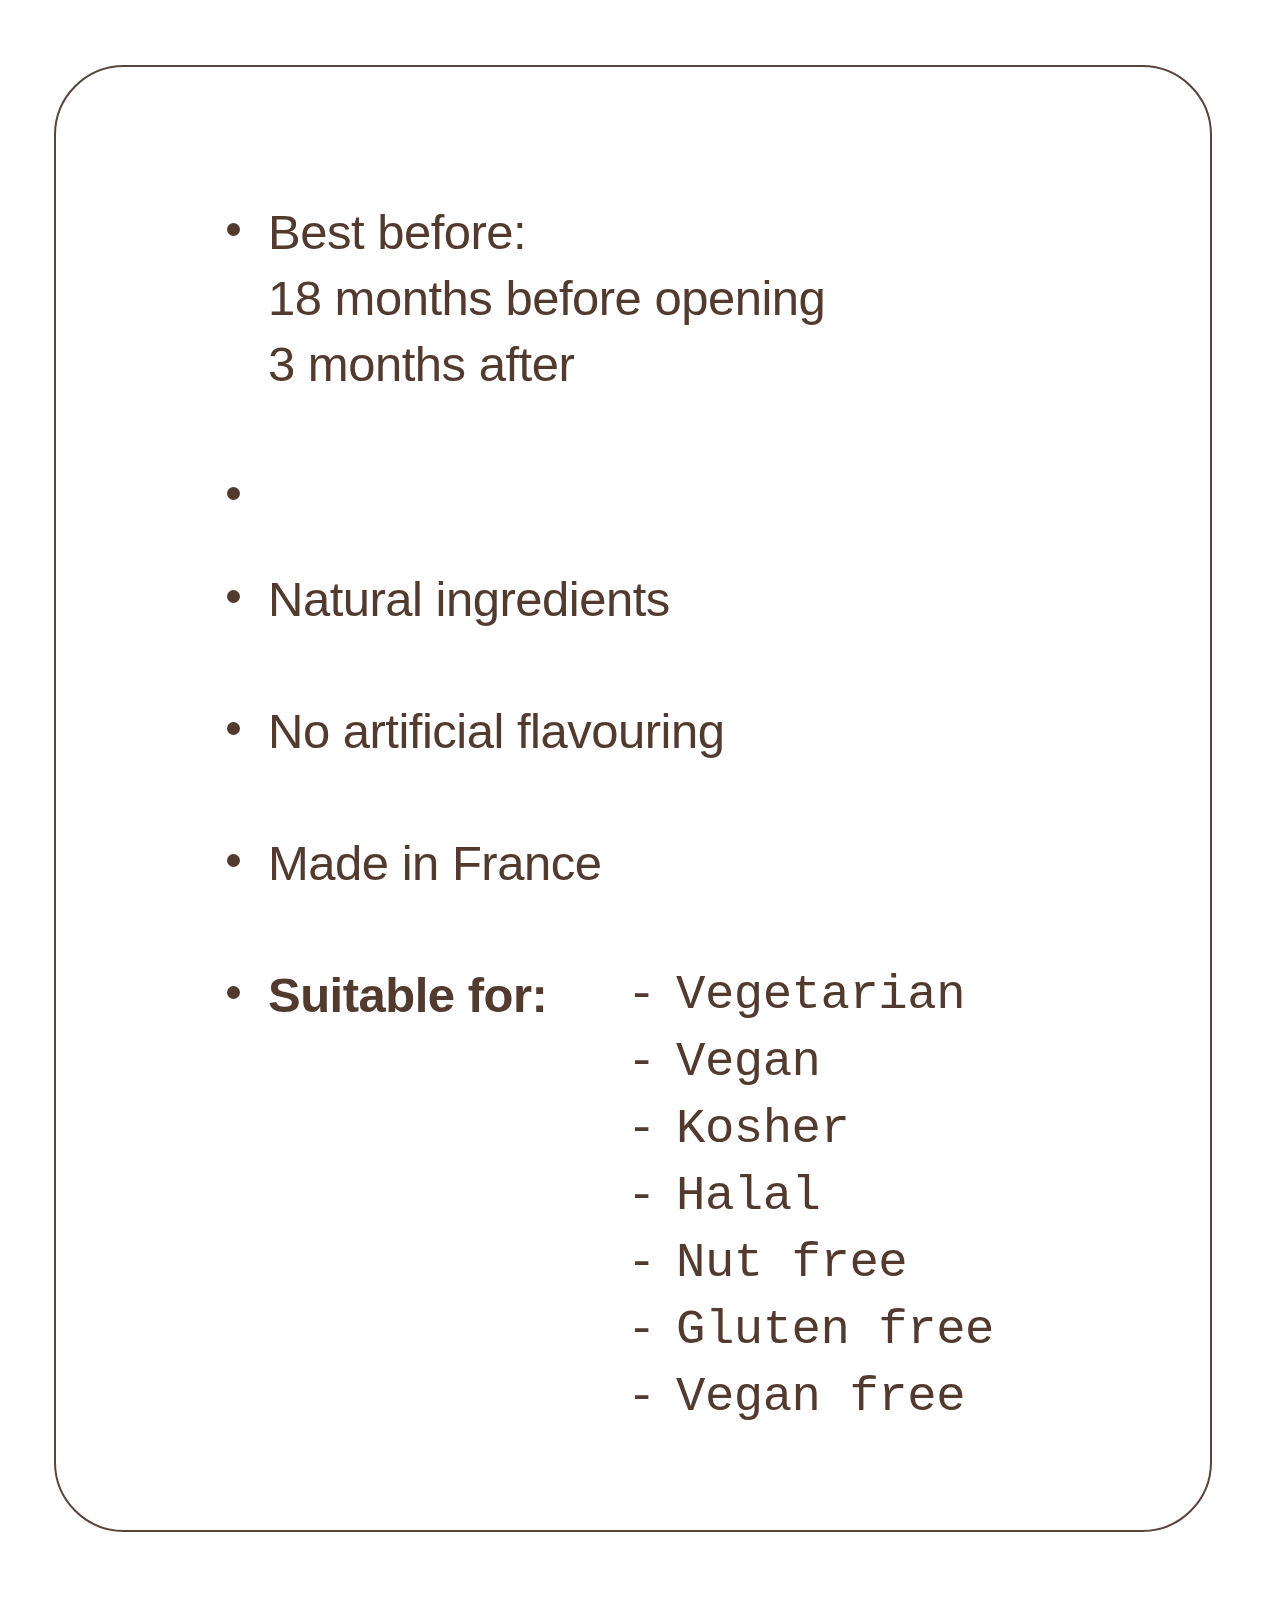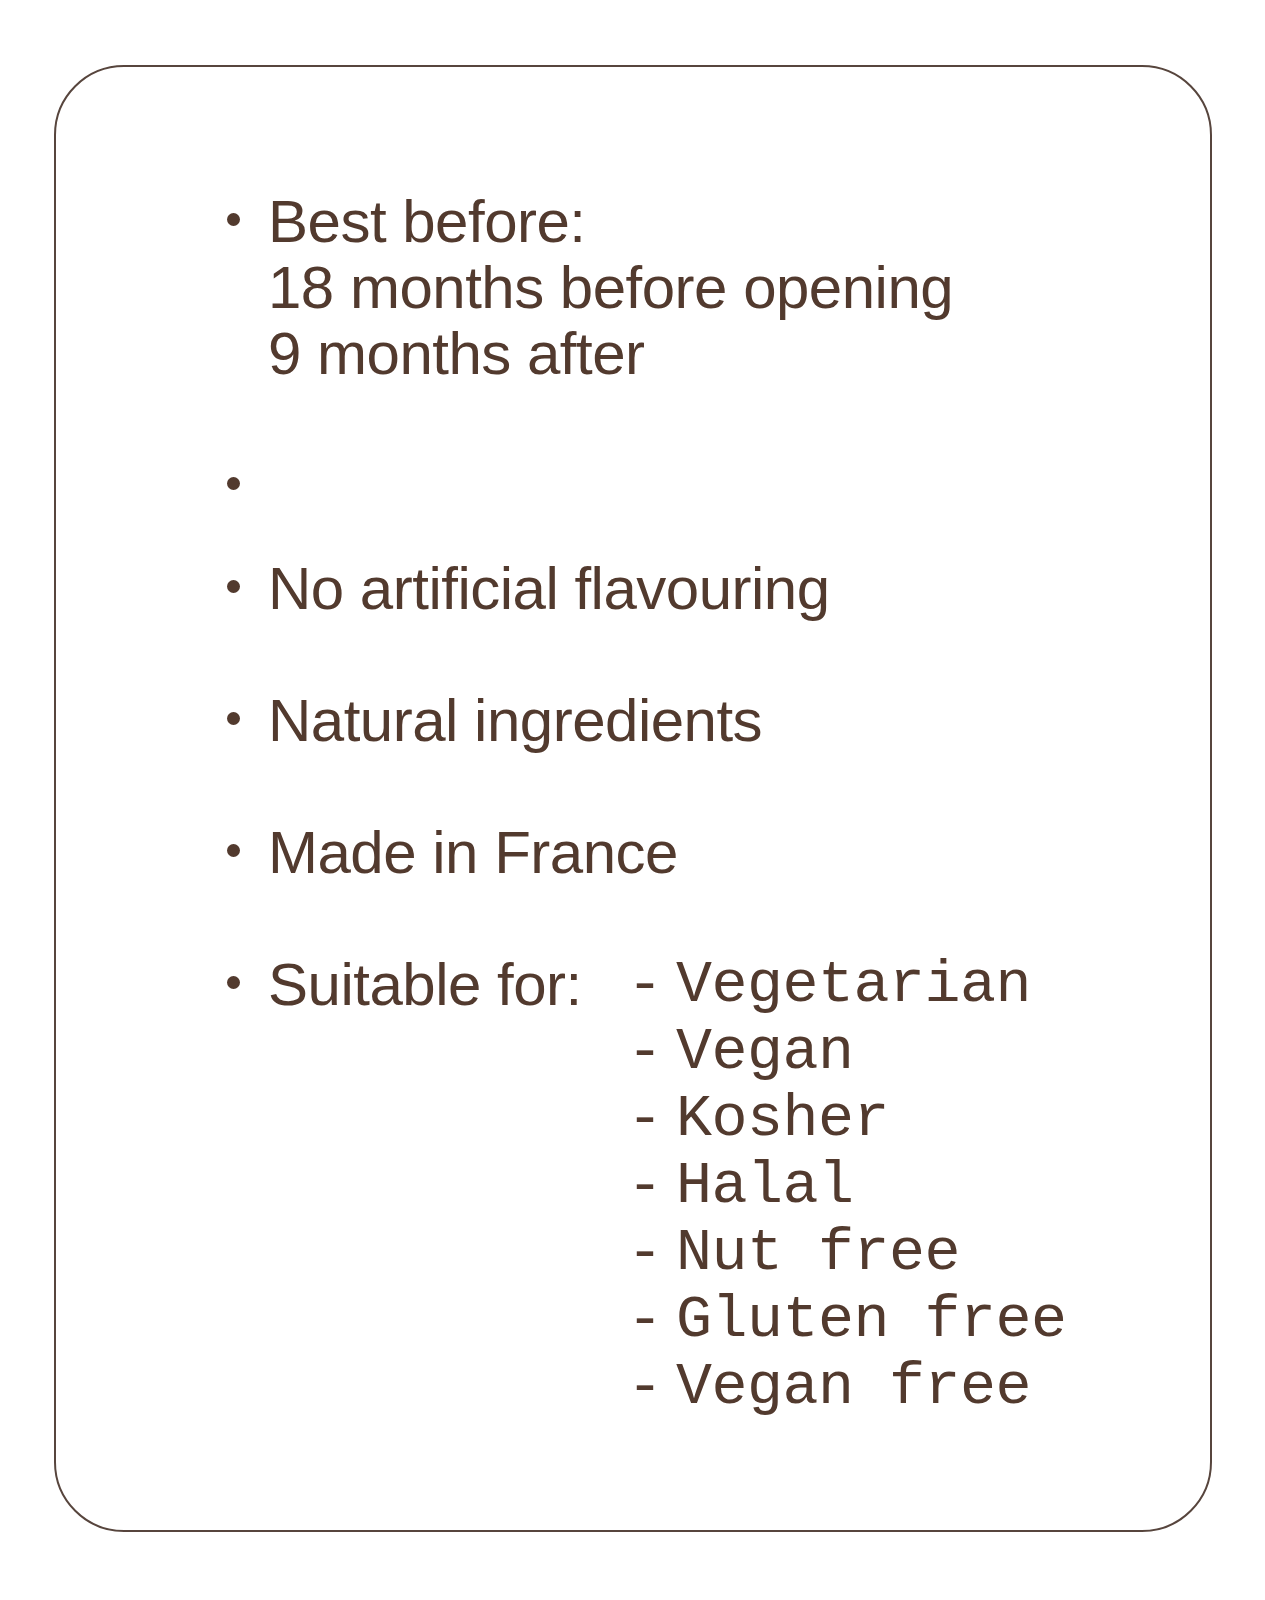--- a/index.html
+++ b/index.html
@@ -24,22 +24,22 @@
     top: 65px;
     width: 1158px;
     height: 1467px;
     border: 2px solid var(--border);
     border-radius: 70px;
     background: var(--bg);
   }
   .content {
     position: absolute;
     left: 171px;
-    top: 122px;
-    font-size: 60px;
+    top: 132px;
+    font-size: 49px;
     line-height: 66px;
     letter-spacing: -0.5px;
   }
   .group { display: flex; align-items: flex-start; margin-bottom: 66px; }
   .group:last-child { margin-bottom: 0; }
   .bullet-col {
     width: 41px;
     flex: 0 0 41px;
     display: block;
   }
@@ -49,20 +49,21 @@
     height: 13px;
     margin-top: 24px;
     border-radius: 50%;
     background: var(--ink);
   }
   .lines div { white-space: nowrap; }
   .suitable-label {
     width: 359px;
     flex: 0 0 359px;
     white-space: nowrap;
+    font-weight: bold;
   }
   .sublist { display: block; font-family: Liberation Mono, monospace; }
   .subitem { white-space: nowrap; line-height: 67px; }
   .dash {
     display: inline-block;
     width: 49px;
   }
 </style>
 </head>
 <body>
@@ -71,45 +72,45 @@
   <div class="card">
     <div class="content">
 
       <div class="group">
         <span class="bullet-col">
             <span class="dot"></span>
           </span>
         <div class="lines">
           <div>Best before:</div>
           <div>18 months before opening</div>
-          <div>9 months after</div>
+          <div>3 months after</div>
         </div>
       </div>
 
       <div class="group">
         <span class="bullet-col">
             <span class="dot"></span>
           </span>
       </div>
 
       <div class="group">
         <span class="bullet-col">
             <span class="dot"></span>
           </span>
         <div class="lines">
-          <div>No artificial flavouring</div>
+          <div>Natural ingredients</div>
         </div>
       </div>
 
       <div class="group">
         <span class="bullet-col">
             <span class="dot"></span>
           </span>
         <div class="lines">
-          <div>Natural ingredients</div>
+          <div>No artificial flavouring</div>
         </div>
       </div>
 
       <div class="group">
         <span class="bullet-col">
             <span class="dot"></span>
           </span>
         <div class="lines">
           <div>Made in France</div>
         </div>

